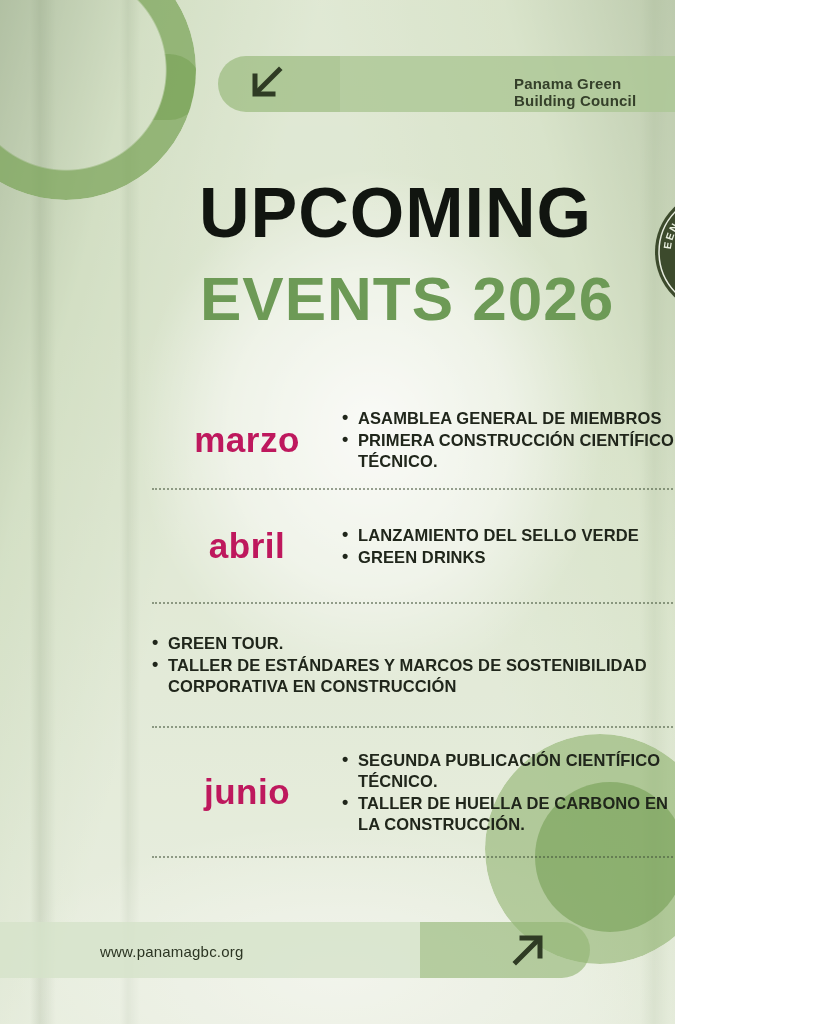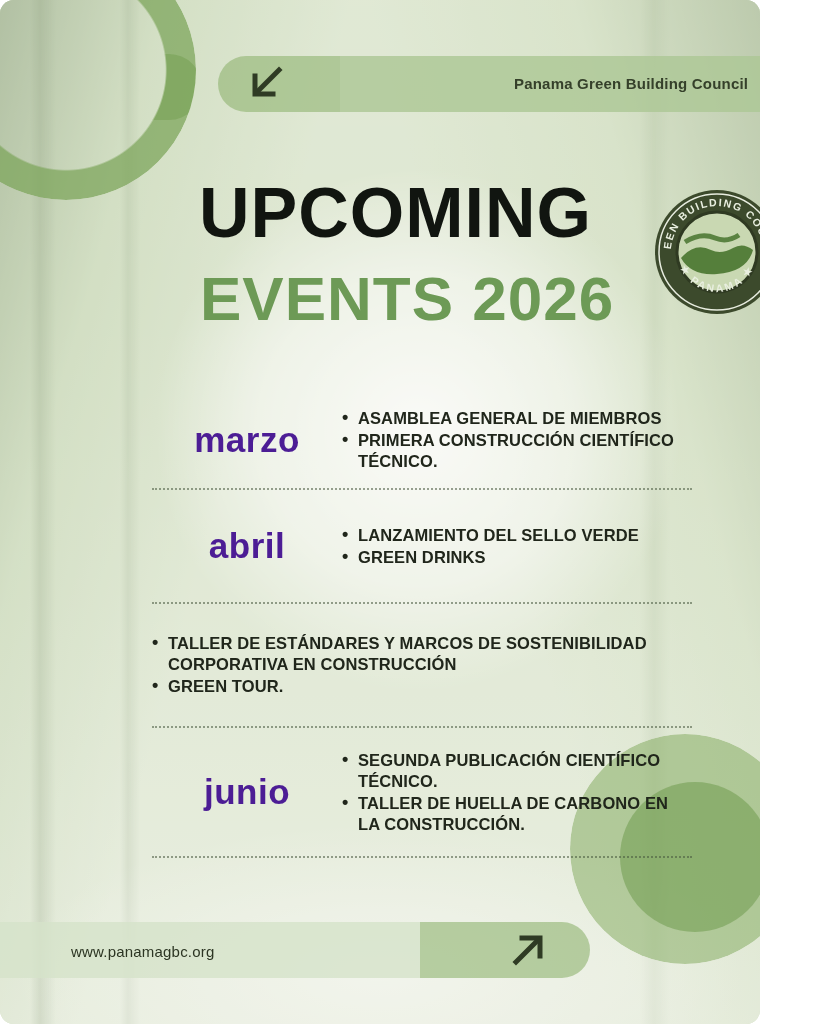--- a/index.html
+++ b/index.html
@@ -5,25 +5,24 @@
   html, body {
     margin: 0;
     padding: 0;
     background: #ffffff;
   }
   body {
     font-family: "Liberation Sans", sans-serif;
   }
   .poster {
     position: relative;
-    width: 760px;
+    width: 675px;
     height: 1024px;
     overflow: hidden;
     background: #eef2e8;
-    border-radius: 14px;
   }
 
   
   .bg-photo {
     position: absolute;
     inset: 0;
     background:
       radial-gradient(ellipse 55% 40% at 62% 30%, rgba(255,255,255,0.75) 0%, rgba(255,255,255,0) 62%),
       radial-gradient(ellipse 40% 30% at 18% 72%, rgba(110,150,70,0.55) 0%, rgba(110,150,70,0) 70%),
       radial-gradient(ellipse 35% 25% at 88% 80%, rgba(120,160,80,0.45) 0%, rgba(120,160,80,0) 70%),
@@ -185,21 +184,21 @@
     align-items: center;
     border-bottom: 2px dotted rgba(70,85,60,0.55);
   }
   .event-row:last-child { border-bottom: 2px dotted rgba(70,85,60,0.55); }
   .month {
     width: 190px;
     flex: 0 0 190px;
     text-align: center;
     font-size: 35px;
     font-weight: bold;
-    color: #4c1d95;
+    color: #be185d;
     letter-spacing: .5px;
   }
   .items {
     flex: 1;
     padding: 6px 0 6px 0;
   }
   .item {
     position: relative;
     font-size: 16.5px;
     line-height: 21px;
@@ -237,21 +236,21 @@
   .bottom-white {
     position: absolute;
     left: 0;
     bottom: 46px;
     width: 420px;
     height: 56px;
     background: rgba(255,255,255,0.5);
   }
   .site {
     position: absolute;
-    left: 71px;
+    left: 100px;
     bottom: 64px;
     font-size: 15px;
     color: #2c3523;
     letter-spacing: .2px;
   }
   .arrow-ur {
     position: absolute;
     left: 508px;
     bottom: 54px;
     width: 42px;
@@ -322,22 +321,22 @@
     <div class="event-row r2">
       <div class="month">abril</div>
       <div class="items">
         <div class="item">LANZAMIENTO DEL SELLO VERDE</div>
         <div class="item"> GREEN DRINKS</div>
       </div>
     </div>
 
     <div class="event-row r3">
       <div class="items">
+        <div class="item"> GREEN TOUR.</div>
         <div class="item">TALLER DE ESTÁNDARES Y MARCOS DE SOSTENIBILIDAD CORPORATIVA EN CONSTRUCCIÓN</div>
-        <div class="item"> GREEN TOUR.</div>
       </div>
     </div>
 
     <div class="event-row r4">
       <div class="month">junio</div>
       <div class="items">
         <div class="item">SEGUNDA  PUBLICACIÓN CIENTÍFICO TÉCNICO.</div>
         <div class="item">TALLER DE HUELLA DE CARBONO EN LA CONSTRUCCIÓN.</div>
       </div>
     </div>

